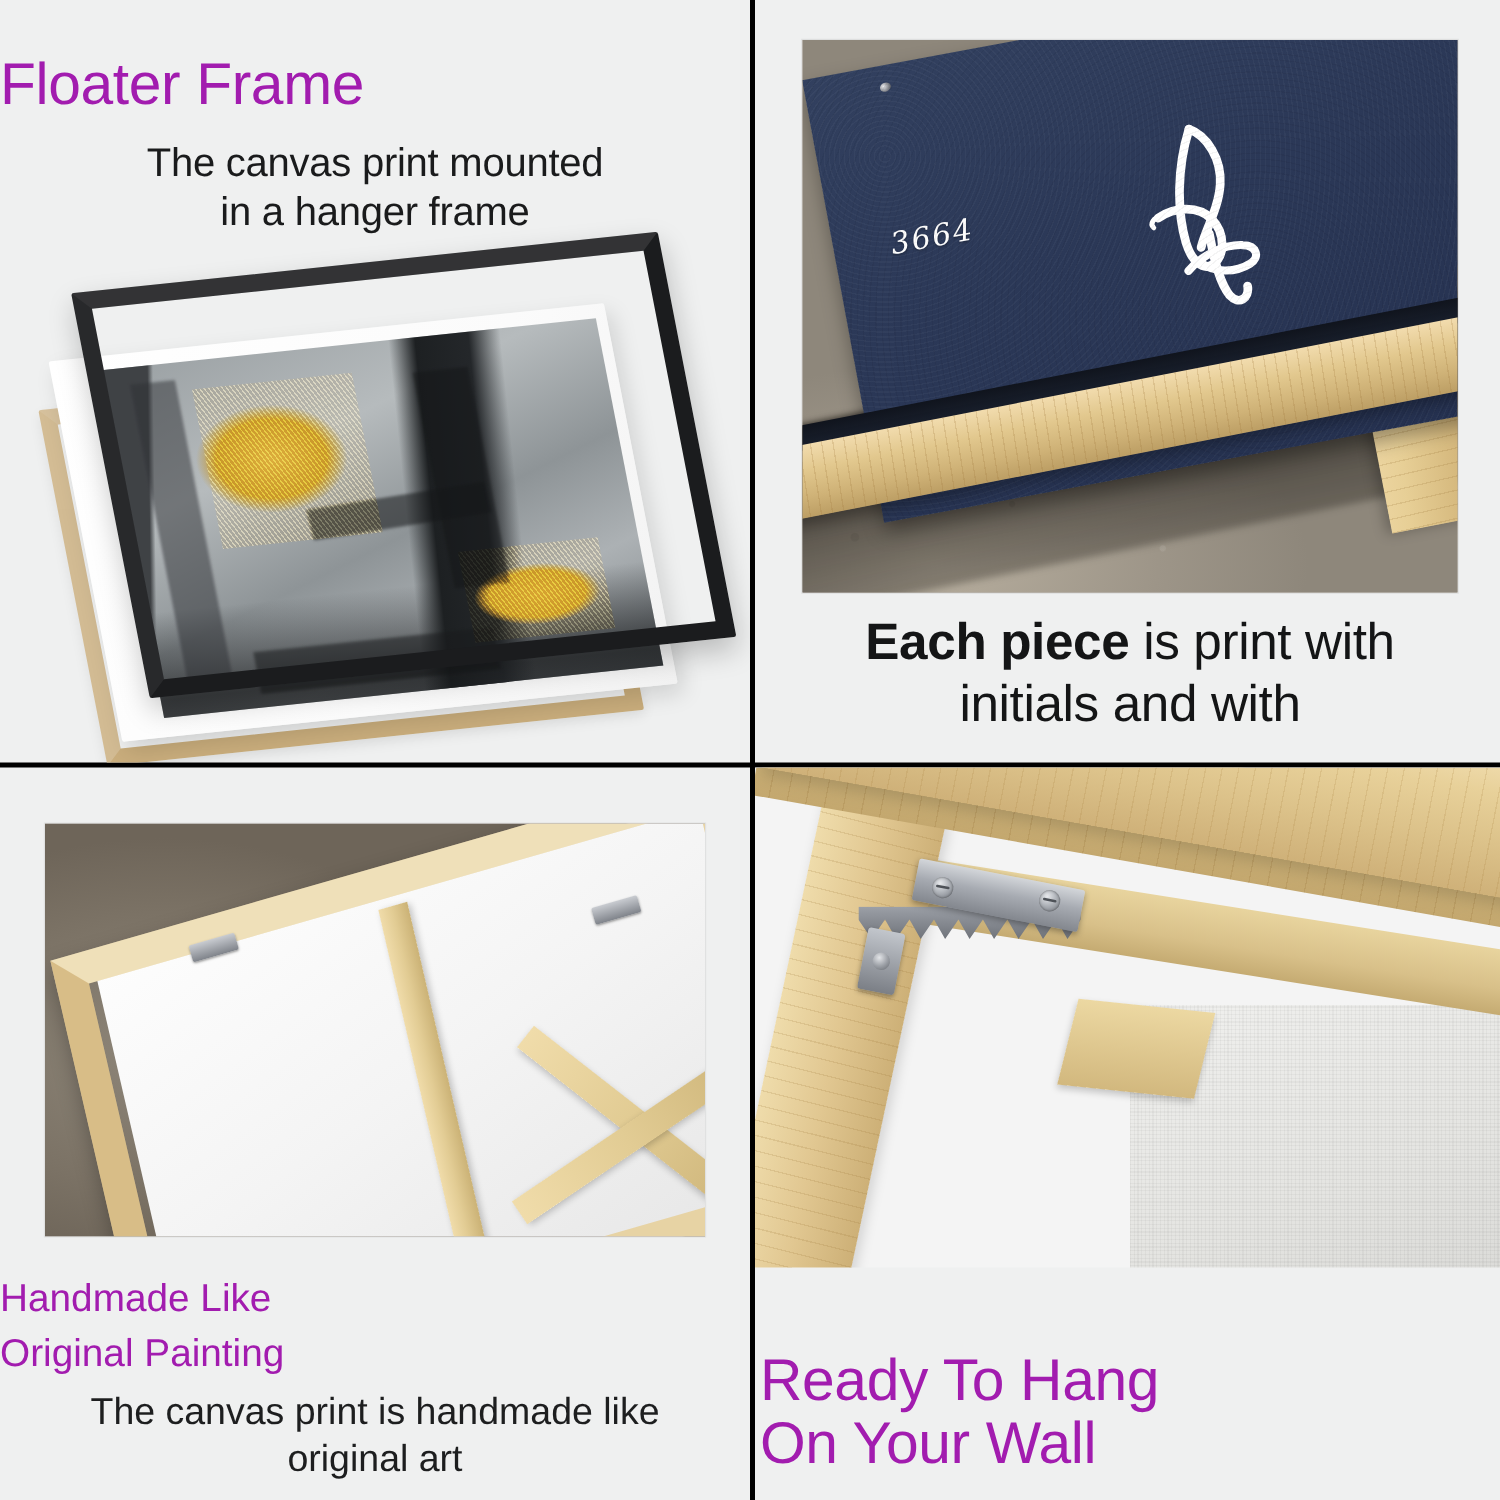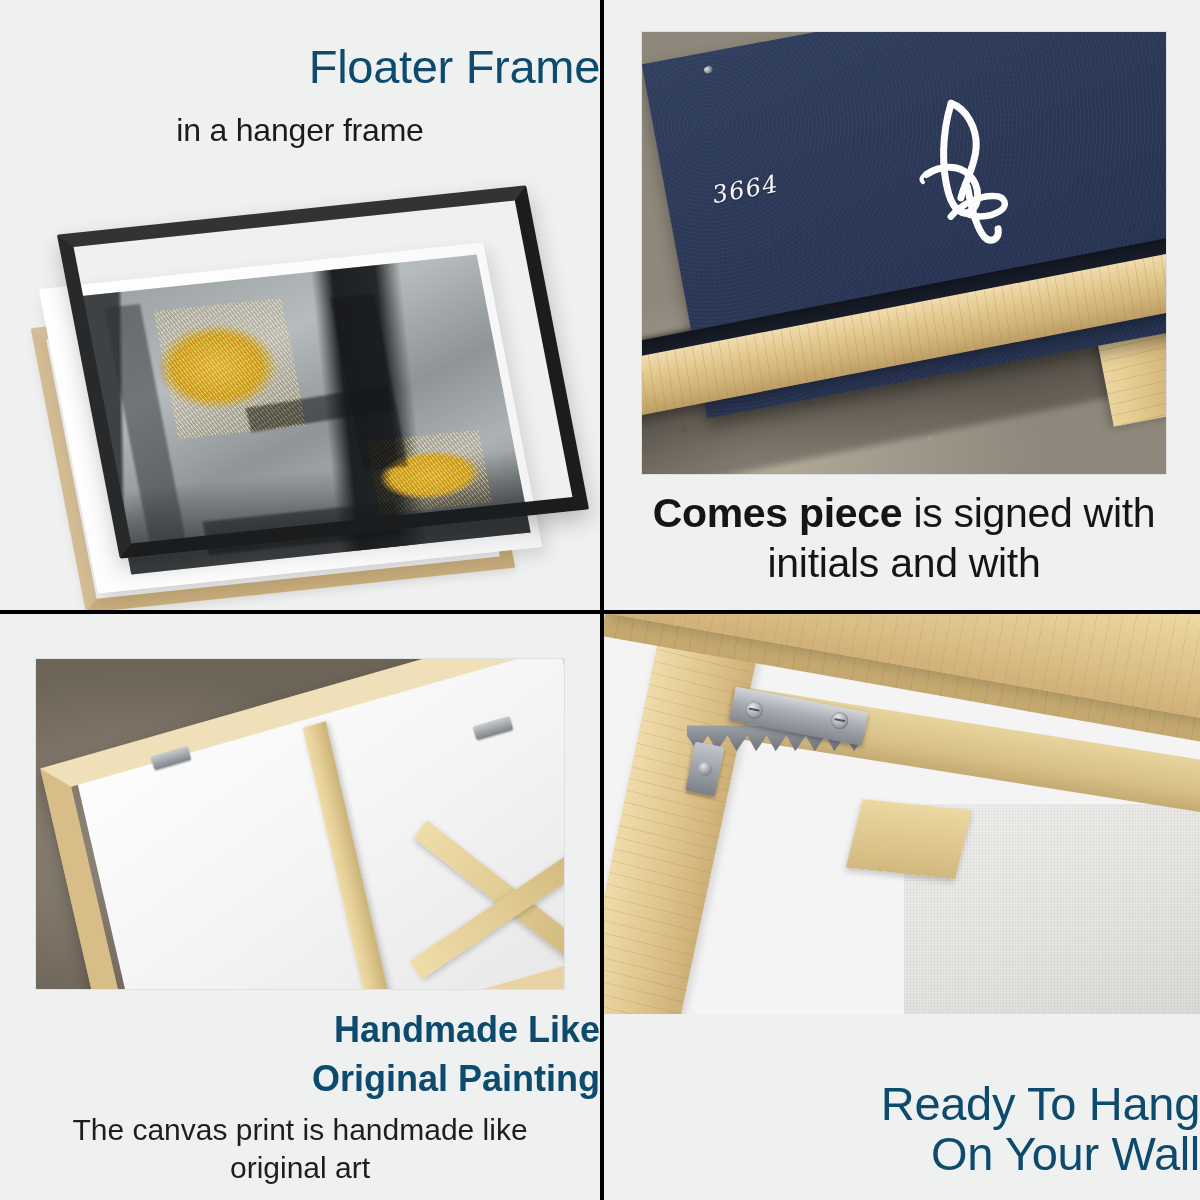--- a/index.html
+++ b/index.html
@@ -24,27 +24,27 @@
     background: #eff0f0;
     overflow: hidden;
   }
   .panel.p-tl { grid-column: 1; grid-row: 1; }
   .panel.p-tr { grid-column: 2; grid-row: 1; }
   .panel.p-bl { grid-column: 1; grid-row: 2; }
   .panel.p-br { grid-column: 2; grid-row: 2; }
 
   
   .headline {
-    text-align: right;
-    color: #0c4a6e;
+    text-align: left;
+    color: #a21caf;
     line-height: 1.08;
     letter-spacing: -0.3px;
   }
   .title-reg { font-size: 47px; font-weight: 400; }
-  .title-bold { font-size: 36px; font-weight: 700; }
+  .title-bold { font-size: 31px; font-weight: 400; }
   .sub {
     text-align: center;
     font-size: 32px;
     font-weight: 400;
     color: #1a1b1c;
     line-height: 1.22;
     letter-spacing: -0.2px;
   }
   .sub-sm {
     text-align: center;
@@ -455,20 +455,21 @@
 </style>
 </head>
 <body>
 
 <div class="infographic">
 
   <div class="panel p-tl">
 
     <div class="tl-text">
       <div class="headline title-reg">Floater Frame</div>
+      <div class="sub">The canvas print mounted</div>
       <div class="sub">in a hanger frame</div>
     </div>
 
     <div class="tl-art">
       <div class="wood-stretcher"></div>
       <div class="canvas-white"></div>
       <div class="art-image">
         <div class="streak s3"></div>
         <div class="streak s2"></div>
         <div class="streak s1"></div>
@@ -500,21 +501,21 @@
           </svg>
         </div>
         <div class="sig-year">3664</div>
       </div>
       <div class="tr-gap"></div>
       <div class="tr-wood-bottom"></div>
     </div>
 
     <div class="tr-text">
       <div class="caption-mixed">
-        <b>Comes piece</b><span> is signed with</span>
+        <b>Each piece</b><span> is print with</span>
       </div>
       <div class="caption-mixed">initials and with</div>
     </div>
   </div>
 
   <div class="panel p-bl">
 
     <div class="bl-photo">
       <div class="bl-floor"></div>
       <div class="bl-canvasback"></div>

